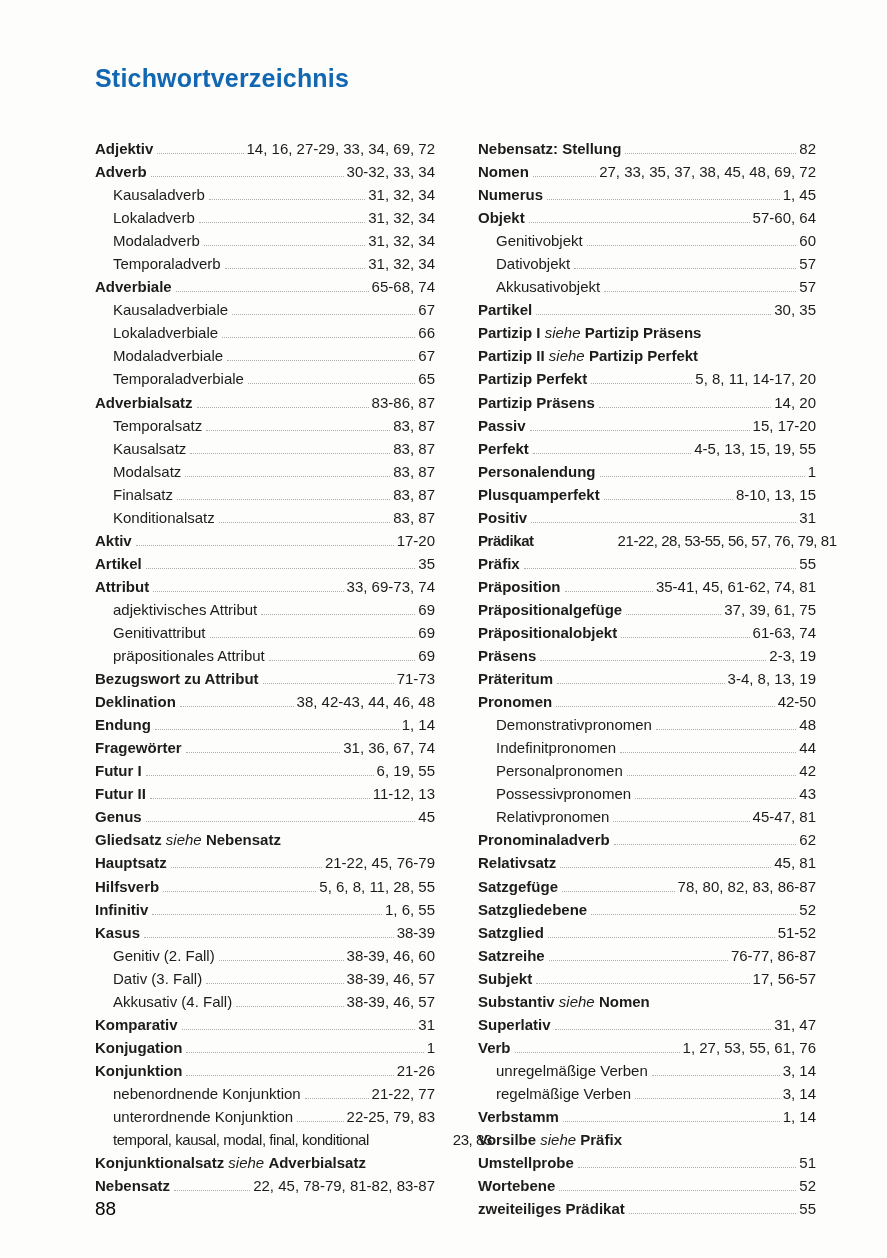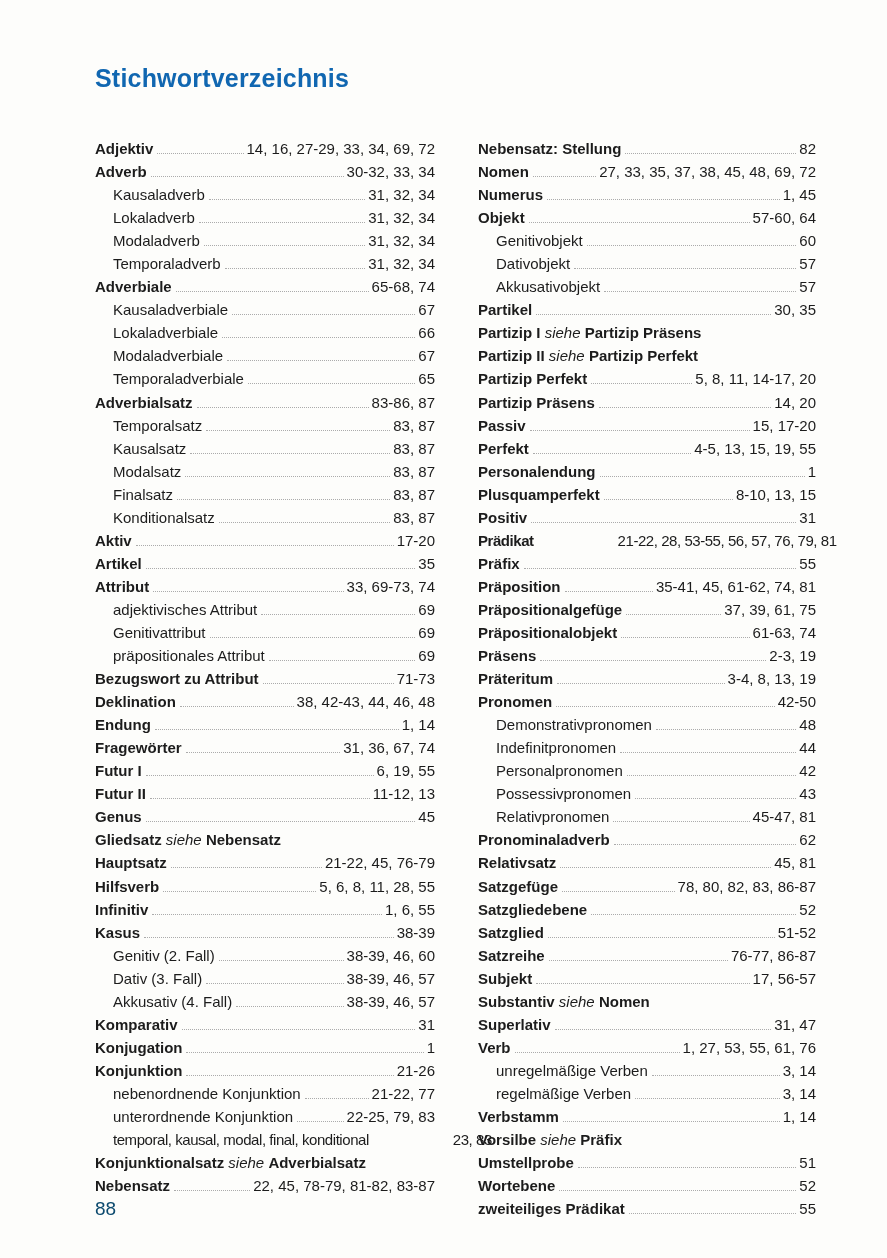--- a/index.html
+++ b/index.html
@@ -36,21 +36,21 @@
     flex:1 1 auto;min-width:6px;
     border-bottom:1.5px dotted #ababab;
     margin:0 3px 0 4px;
     align-self:baseline;
   }
   .pages{flex:0 0 auto;}
   .row.tight{letter-spacing:-0.45px;gap:40px;}
   .row.tight .leader{border-bottom:none;min-width:0;margin:0 2px;}
   .footer{
     position:absolute;left:95px;top:1198px;
-    font-size:19px;color:#0c4a6e;
+    font-size:19px;color:#000000;
   }
 </style>
 </head>
 <body>
 
 <div class="page">
   <h1 class="title" style="color: rgb(17, 103, 177);">Stichwortverzeichnis</h1>
   <div class="columns">
     <div class="col left" id="col-left">
         <div class="row">

